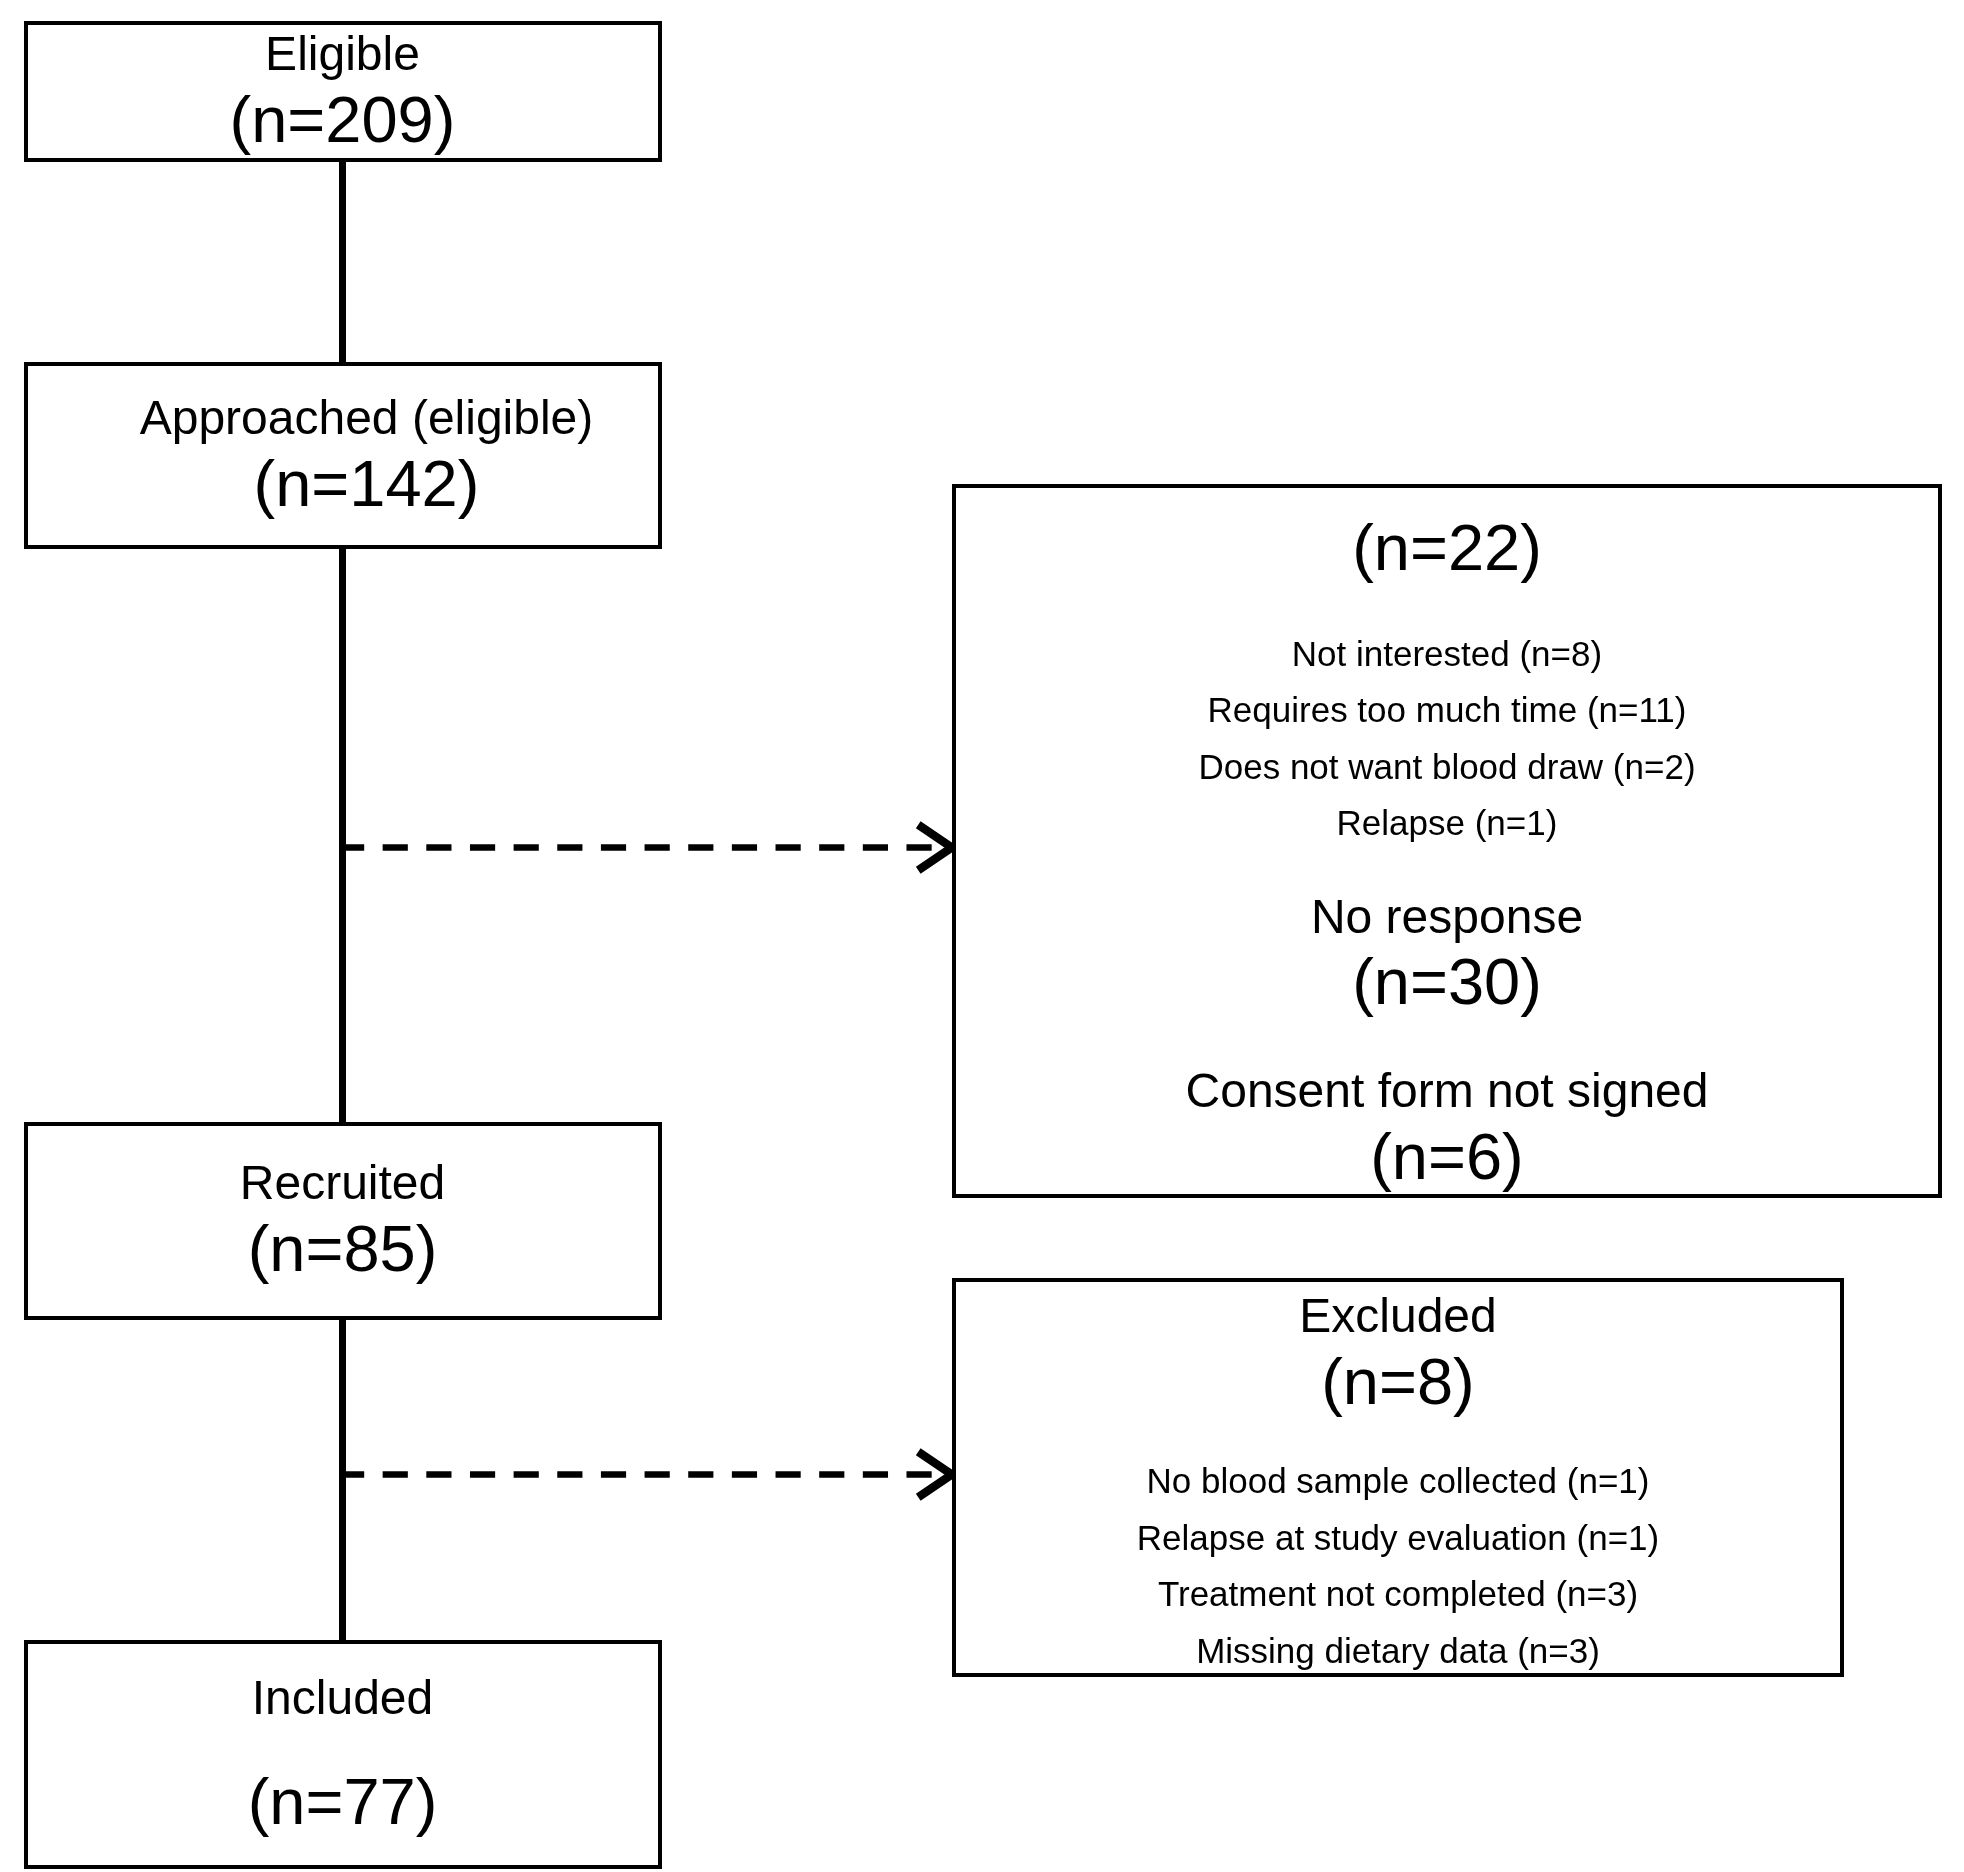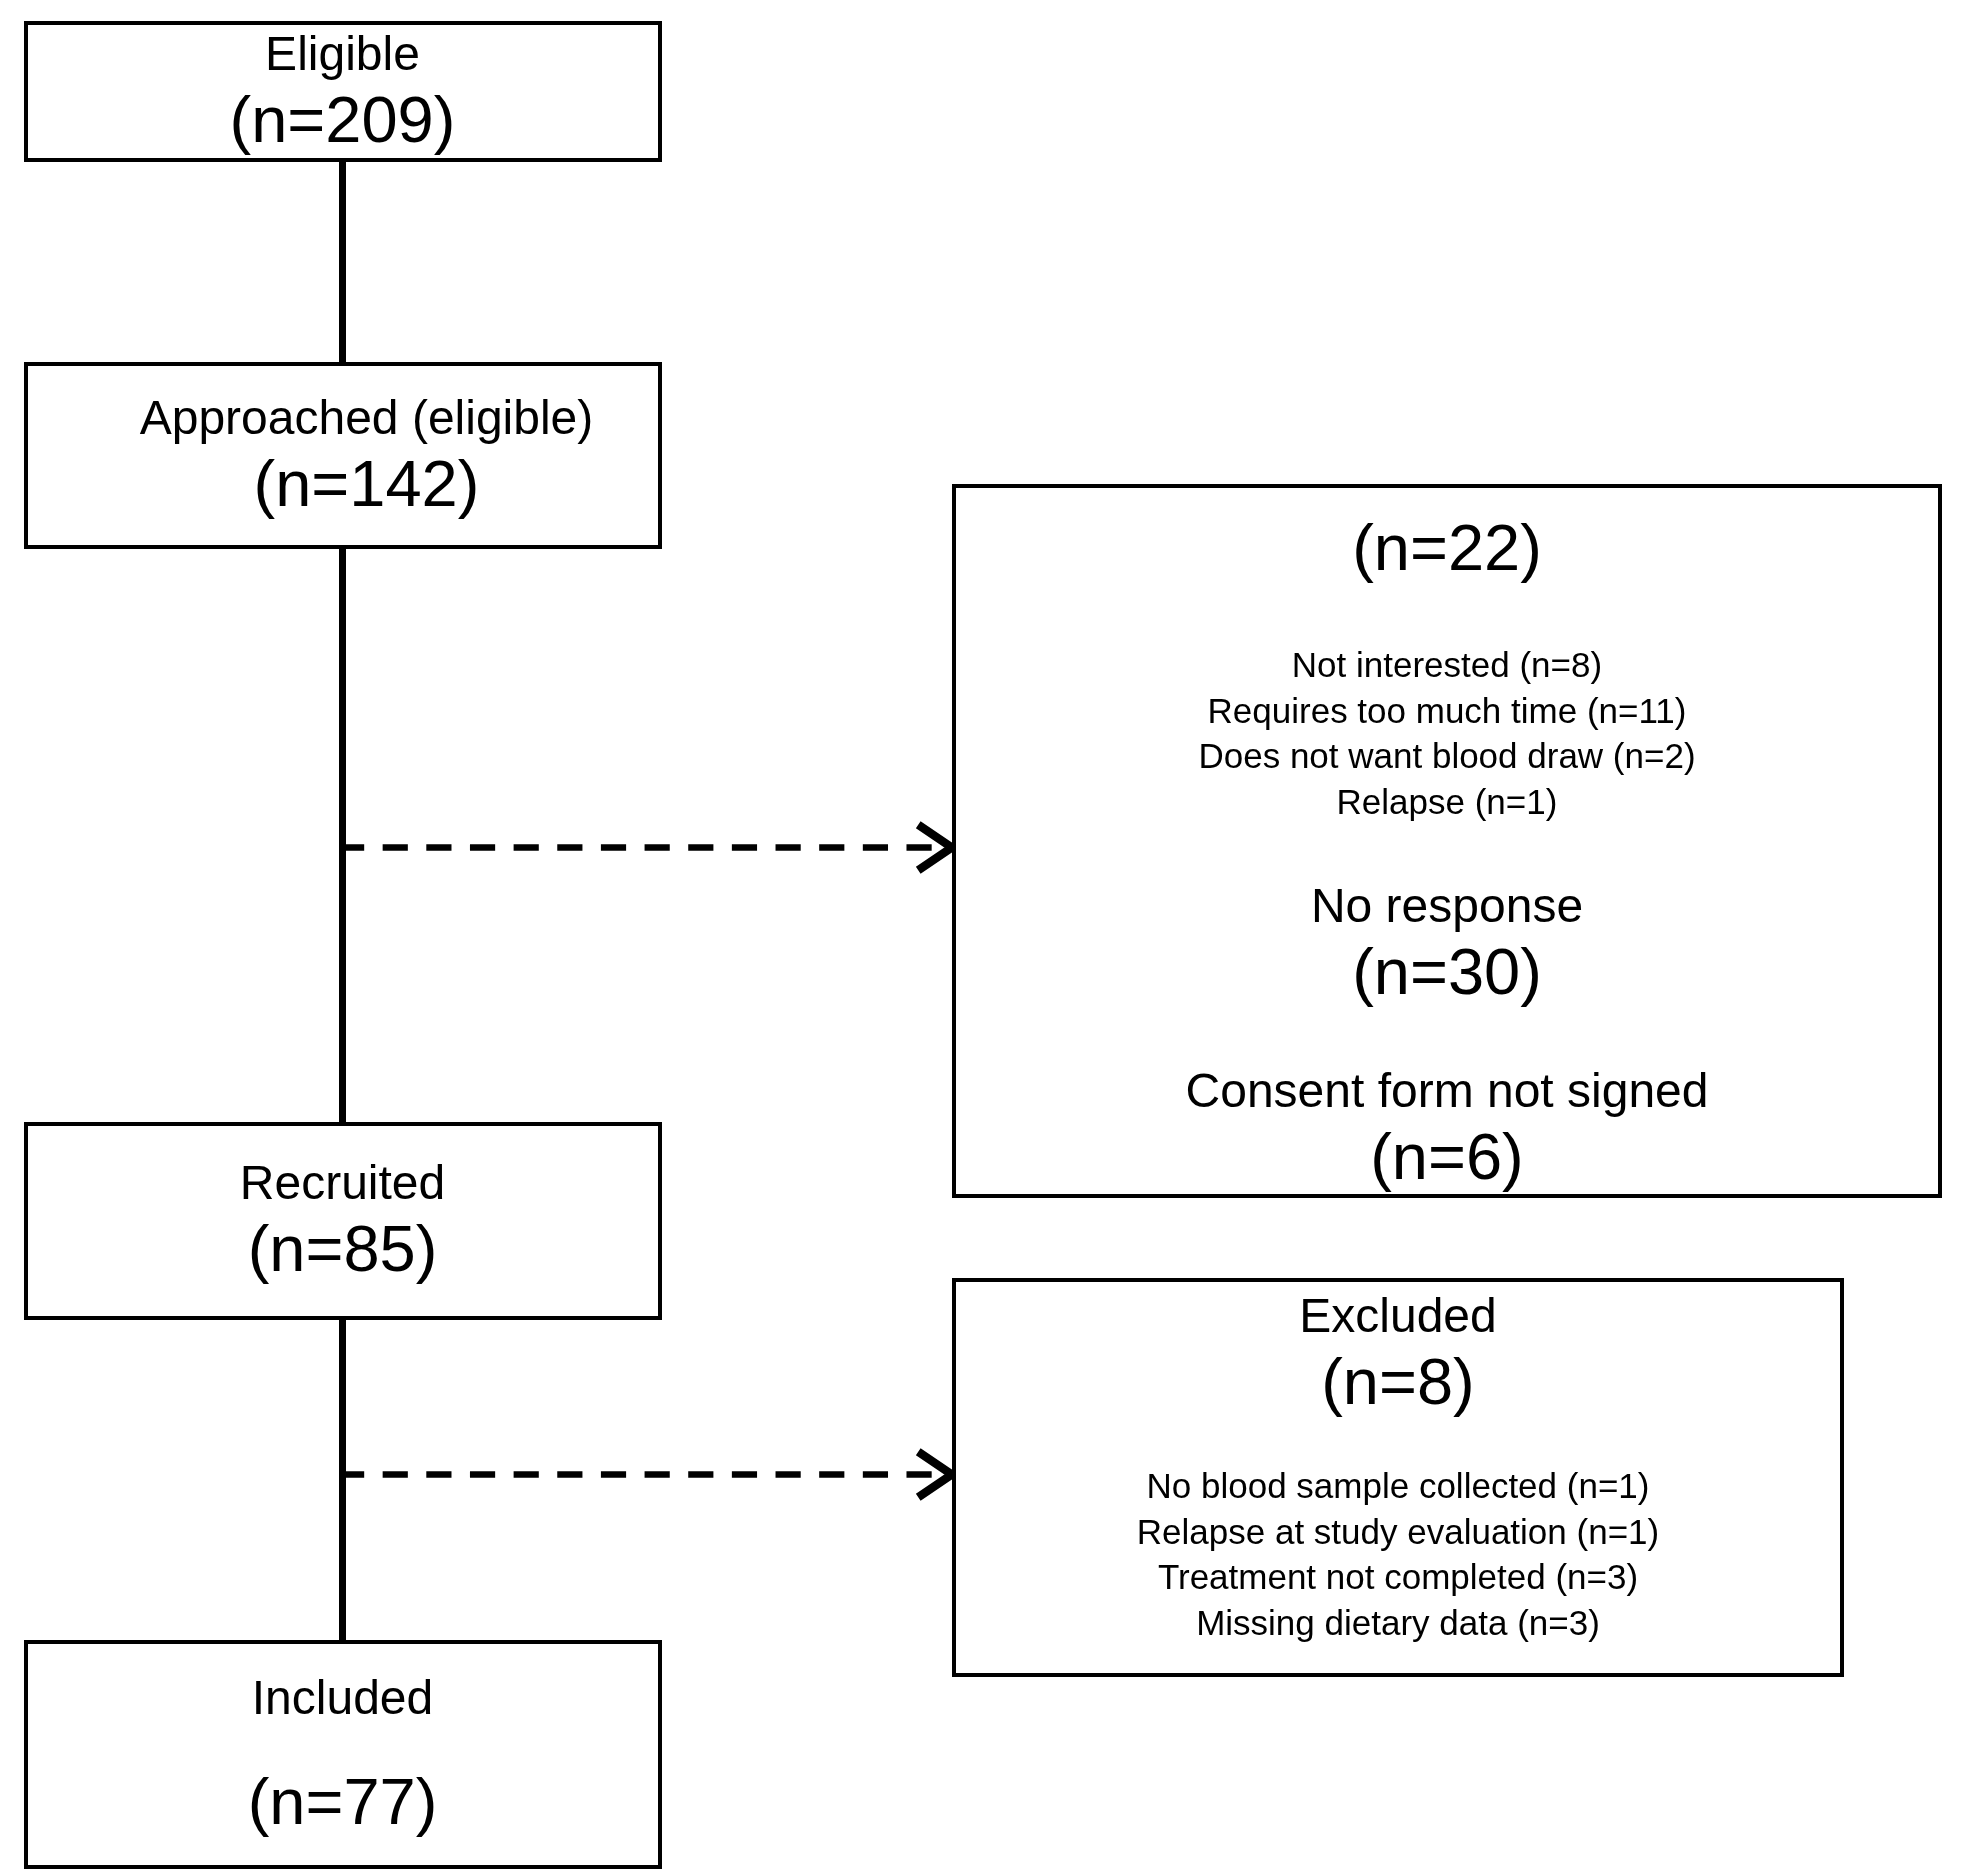--- a/index.html
+++ b/index.html
@@ -46,20 +46,21 @@
 
   
   #node-declined   { left: 952px; top: 484px;  width: 990px; height: 714px; padding-top: 22px; justify-content: flex-start; }
   #node-excluded   { left: 952px; top: 1278px; width: 892px; height: 399px; padding-top: 6px; justify-content: flex-start; }
 
   .reason-block {
     display: flex;
     flex-direction: column;
     align-items: center;
     width: 100%;
+    gap: 11px;
   }
   .reason-line {
     font-size: 35px;
     line-height: 1.30;
     white-space: nowrap;
   }
   .gap-lg { height: 62px; }
   .gap-md { height: 59px; }
   .gap-sm { height: 44px; }
 

